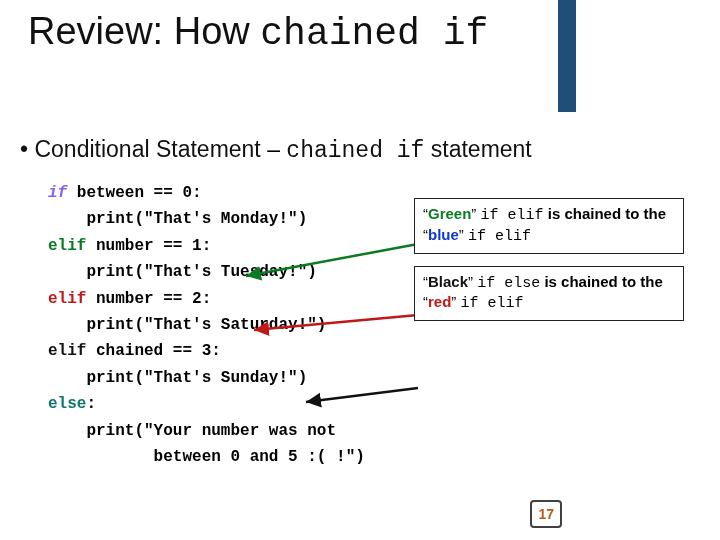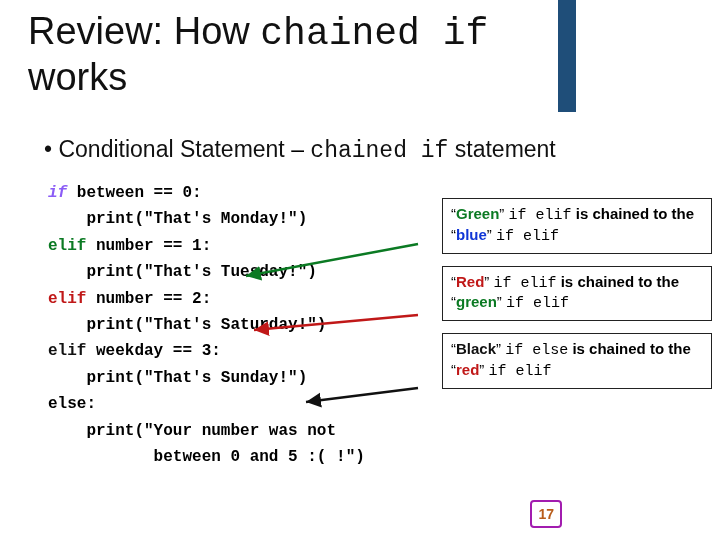--- a/index.html
+++ b/index.html
@@ -1,63 +1,62 @@
 <!DOCTYPE html>
 <html><head>
 <meta charset="utf-8">
 <style>
   * { box-sizing: border-box; margin: 0; padding: 0; }
   html, body { width: 720px; height: 540px; background: #fff; font-family: Arial, Helvetica, sans-serif; }
   .slide { position: relative; width: 576px; height: 540px; }
   .accent-bar { position: absolute; right: 0; top: 0; width: 18px; height: 112px; background: #1f4e79; }
   .title { position: absolute; left: 28px; top: 10px; font-size: 38px; color: #111; line-height: 1.15; letter-spacing: 0px; }
   .title .mono { font-family: "Courier New", monospace; }
-  .bullet { position: absolute; left: 44px; top: 136px; font-size: 23px; color: #111; }
+  .bullet { position: absolute; left: 20px; top: 136px; font-size: 23px; color: #111; }
   .bullet .dash { color: #000; }
   .bullet .mono { font-family: "Courier New", monospace; }
   .code { position: absolute; left: 48px; top: 180px; font-family: "Courier New", monospace; font-size: 16px; font-weight: bold; line-height: 1.65; white-space: pre; }
   .code .kw-if    { color: #8b5cf6; font-style: italic; }
   .code .kw-elif1 { color: #0b7a23; }
   .code .kw-elif2 { color: #c01818; }
   .code .kw-elif3 { color: #111; }
-  .code .kw-else  { color: #000000; }
-  .callouts { position: absolute; left: 442px; top: 198px; width: 270px; }
+  .code .kw-else  { color: #0f766e; }
+  .callouts { position: absolute; left: 414px; top: 198px; width: 270px; }
   .callout { border: 1px solid #222; padding: 6px 8px; margin-bottom: 12px; font-size: 15px; line-height: 1.25; font-family: Arial, Helvetica, sans-serif; background: #fff; }
   .callout b { font-weight: bold; }
   .callout .mono { font-family: "Courier New", monospace; font-size: 15px; }
   .callout .q { font-family: Arial; }
   .c-green  { color: #0b7a23; font-weight: bold; }
   .c-blue   { color: #1036d6; font-weight: bold; }
   .c-red    { color: #c01818; font-weight: bold; }
   .c-black  { color: #111;    font-weight: bold; }
-  .pagenum { position: absolute; right: 14px; bottom: 12px; border: 2px solid #a21caf; color: #b85c1a; font-size: 14px; font-weight: bold; padding: 4px 6px; border-radius: 4px; }
+  .pagenum { position: absolute; right: 14px; bottom: 12px; border: 2px solid #404040; color: #b85c1a; font-size: 14px; font-weight: bold; padding: 4px 6px; border-radius: 4px; }
   .arrow { position: absolute; pointer-events: none; }
 </style>
 </head>
 <body>
 
 <div class="slide">
   <div class="accent-bar"></div>
 
   <div class="title">
     <span>Review: How </span><span class="mono">chained if</span><br>
-    <span>works</span>
   </div>
 
   <div class="bullet">
     <span>•</span><span> Conditional Statement </span><span class="dash">– </span><span class="mono">chained if</span><span>  statement</span>
   </div>
 
   <div class="code"><span class="kw-if">if</span><span> between == 0:</span>
 <span>    print("That's Monday!")</span>
 <span class="kw-elif1">elif</span><span> number == 1:</span>
 <span>    print("That's Tuesday!")</span>
 <span class="kw-elif2">elif</span><span> number == 2:</span>
 <span>    print("That's Saturday!")</span>
-<span class="kw-elif3">elif</span><span> weekday == 3:</span>
+<span class="kw-elif3">elif</span><span> chained == 3:</span>
 <span>    print("That's Sunday!")</span>
 <span class="kw-else">else</span><span>:</span>
 <span>    print("Your number was not</span>
 <span>           between 0 and 5 :( !")</span></div>
 
   <svg class="arrow" style="left:240px; top:242px;" width="180" height="40">
     <defs>
         <marker id="ah-g" markerWidth="8" markerHeight="8" refX="6" refY="3" orient="auto">
           <path d="M0,0 L6,3 L0,6 Z" fill="#0b7a23"></path>
         </marker>
@@ -79,21 +78,18 @@
         </marker>
       </defs>
     <line x1="118" y1="8" x2="6" y2="22" stroke="#111" stroke-width="2.5" marker-end="url(#ah-k)"></line>
   </svg>
 
   <div class="callouts">
     <div class="callout">
       <span class="q">“</span><span class="c-green">Green</span><span class="q">” </span><span class="mono">if elif</span><b> is chained to the </b><span class="q">“</span><span class="c-blue">blue</span><span class="q">” </span><span class="mono">if elif</span>
     </div>
     <div class="callout">
-      <span class="q">“</span><span class="c-red">Red</span><span class="q">” </span><span class="mono">if elif</span><b> is chained to the </b><span class="q">“</span><span class="c-green">green</span><span class="q">” </span><span class="mono">if elif</span>
-    </div>
-    <div class="callout">
       <span class="q">“</span><span class="c-black">Black</span><span class="q">” </span><span class="mono">if else</span><b> is chained to the </b><span class="q">“</span><span class="c-red">red</span><span class="q">” </span><span class="mono">if elif</span>
     </div>
   </div>
 
   <div class="pagenum">17</div>
 </div>
 
 </body></html>

